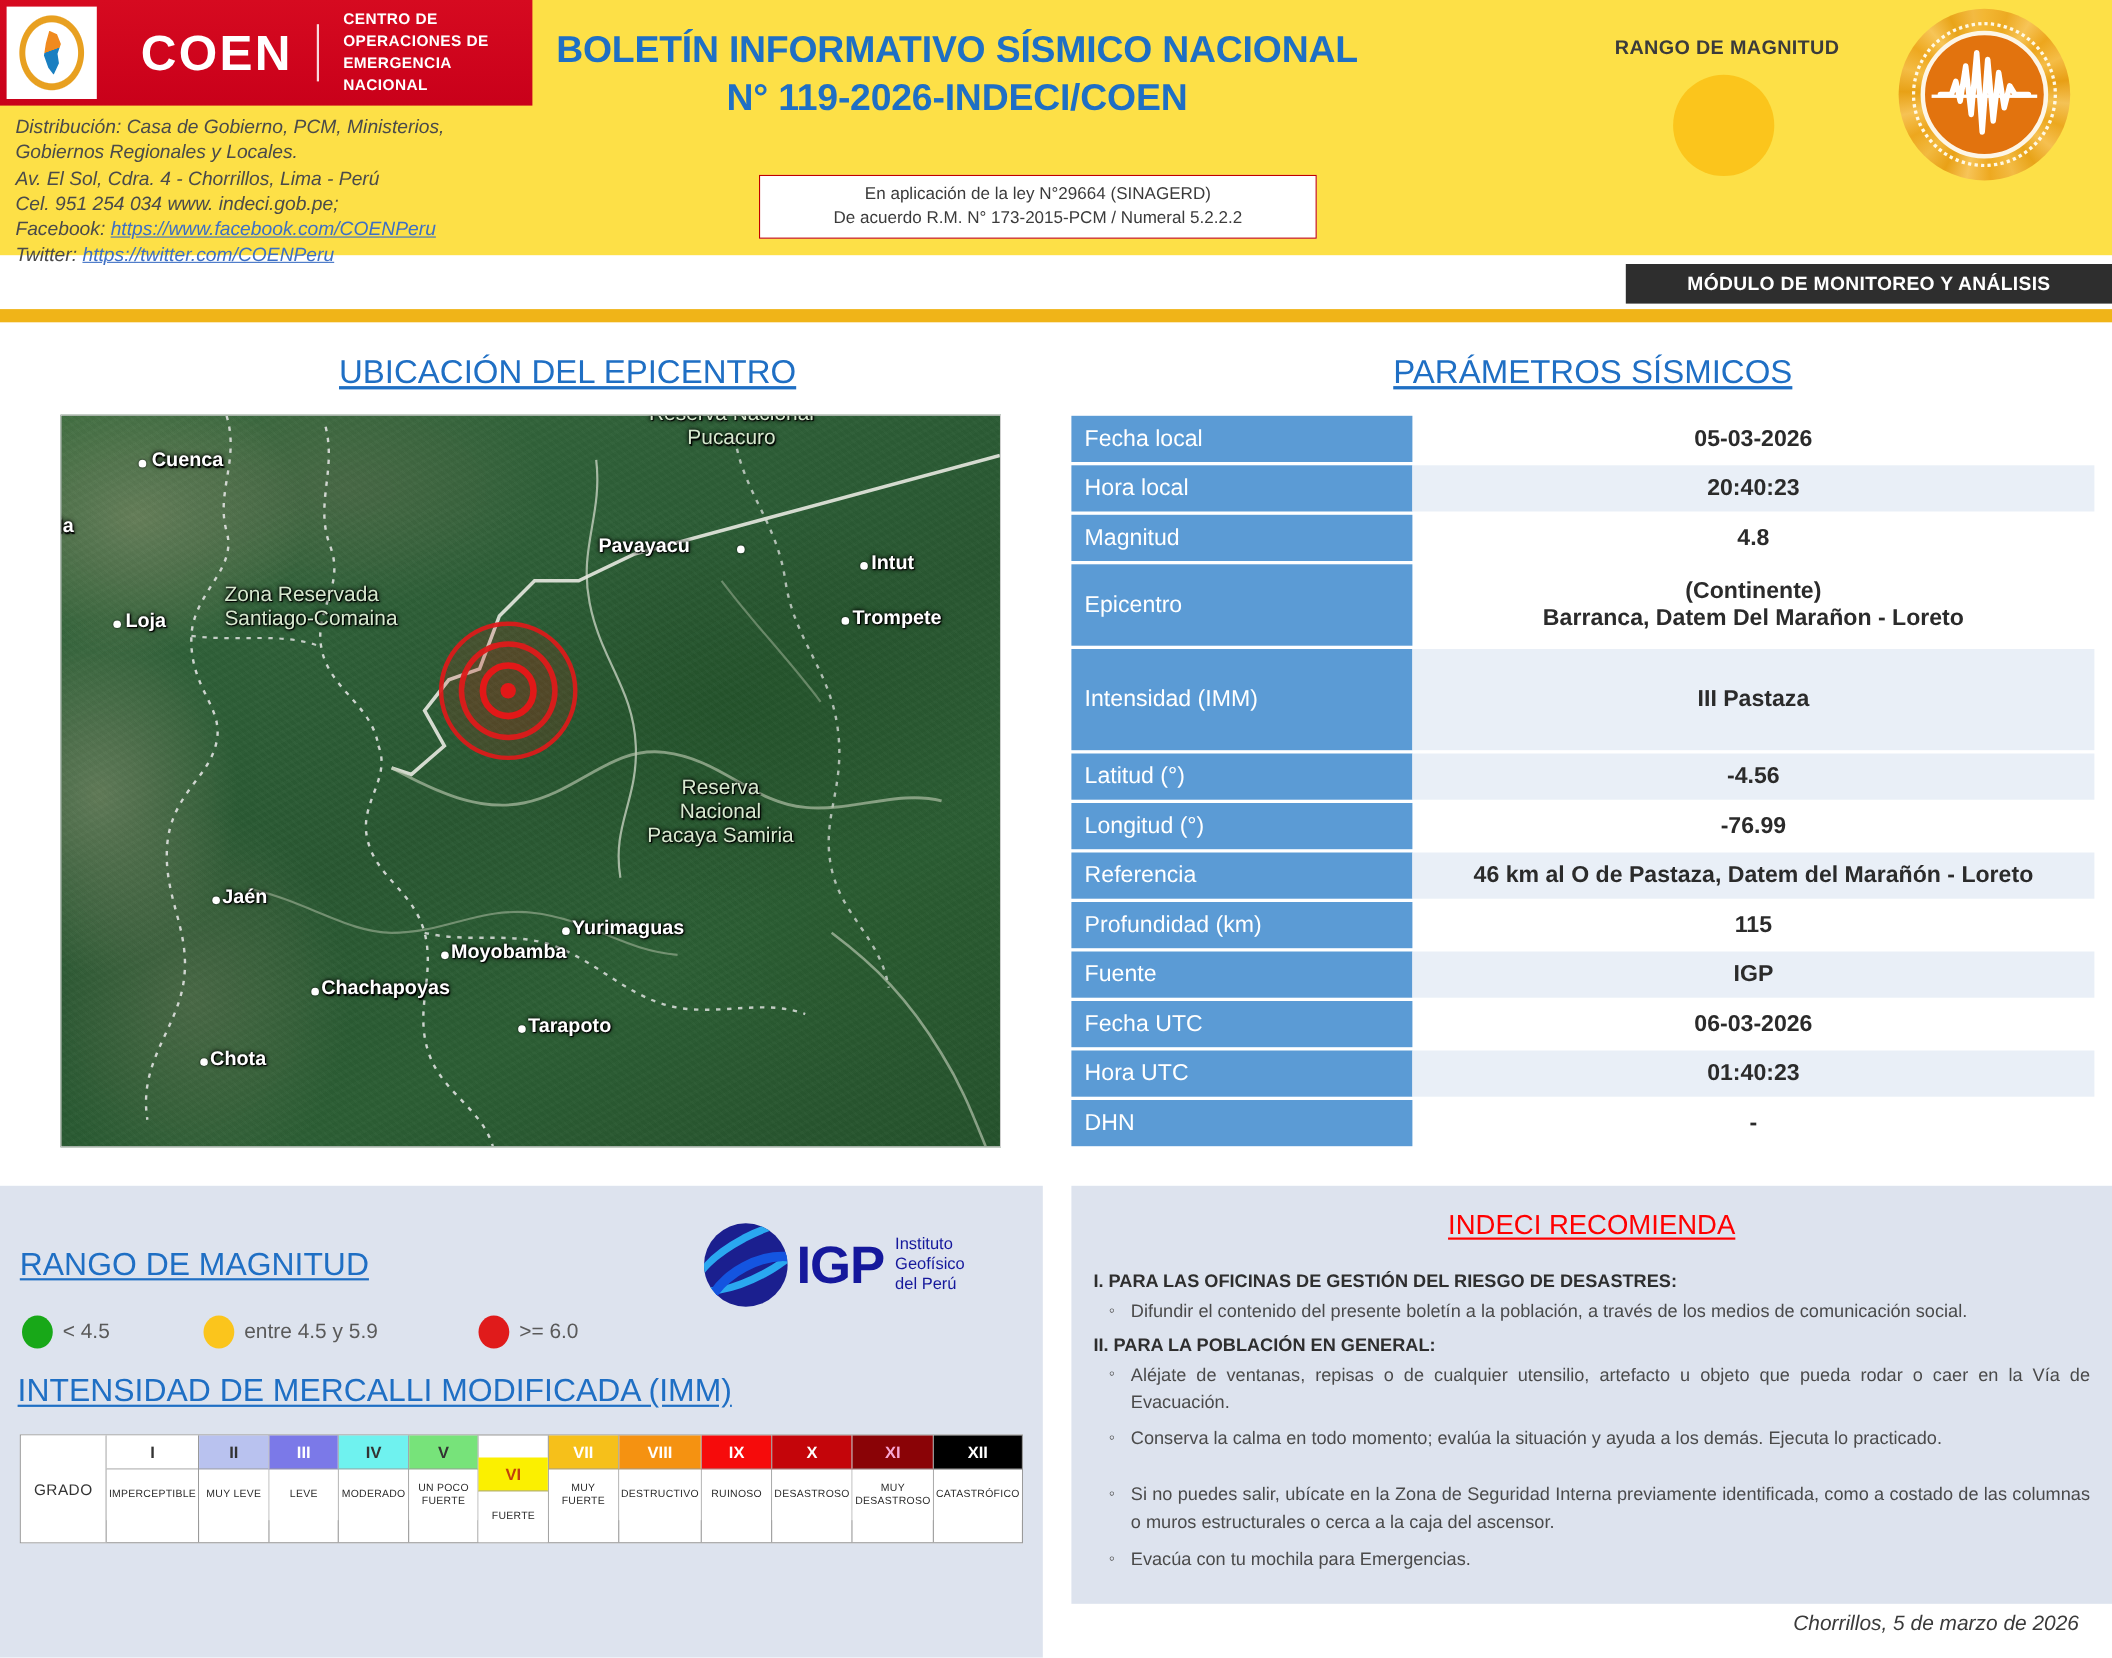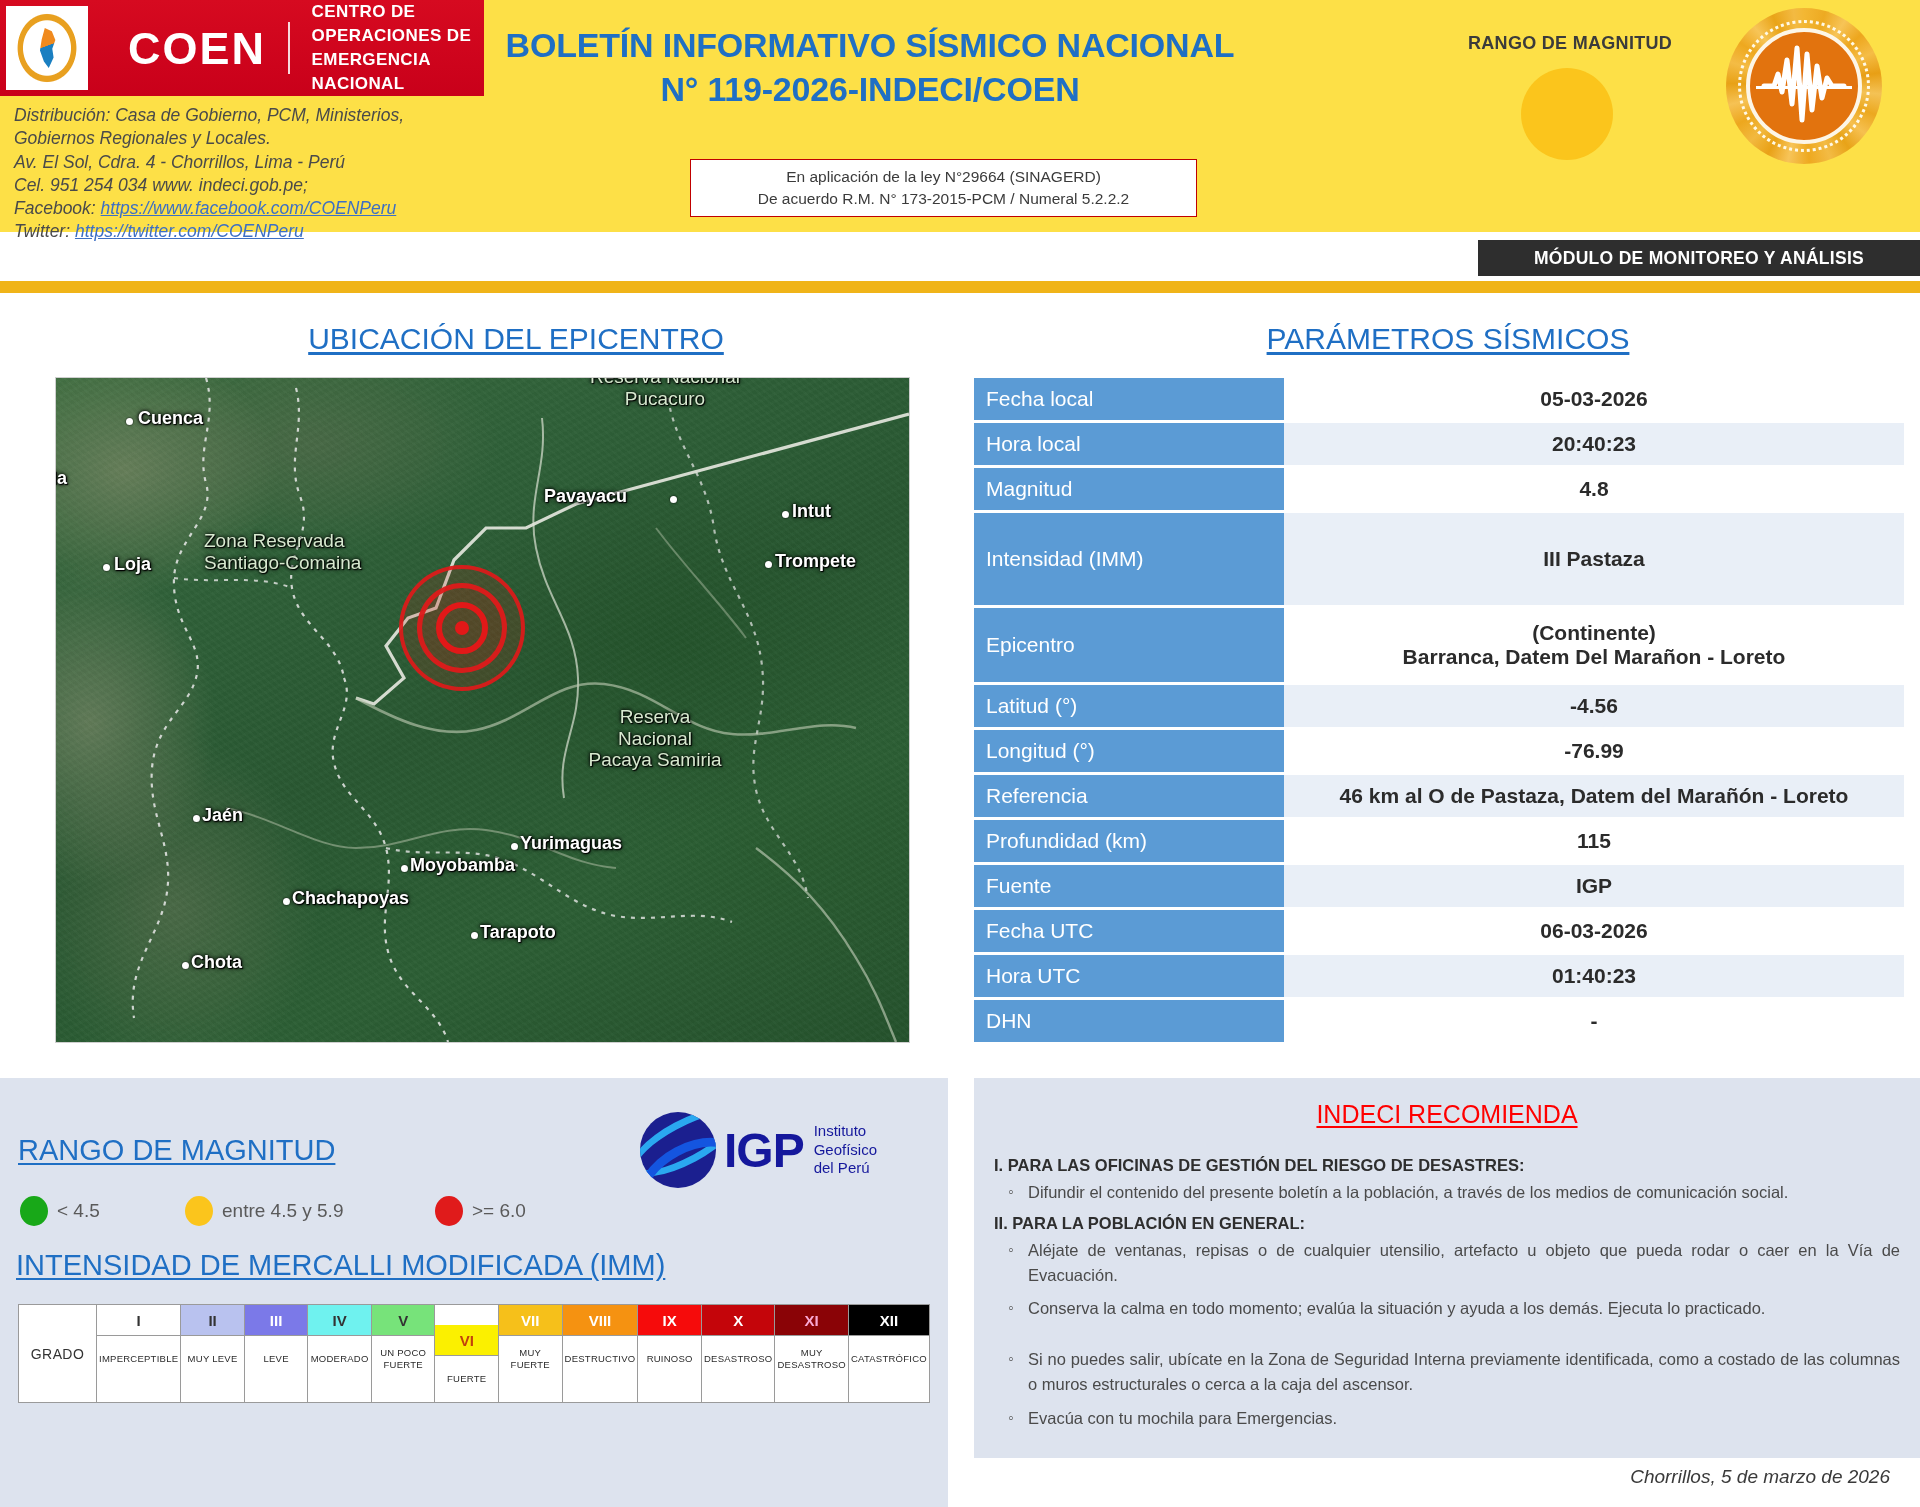--- a/index.html
+++ b/index.html
@@ -34,21 +34,21 @@
     content:"";width:22px;height:40px;
     background:linear-gradient(160deg,#f08a1e 0%,#f08a1e 45%,#1a7fc1 46%,#1a7fc1 100%);
     clip-path:polygon(40% 0%,72% 8%,88% 30%,74% 52%,80% 74%,58% 100%,36% 84%,18% 56%,26% 28%);
   }
   .coen-word{
     color:#fff;font-size:45px;font-weight:bold;letter-spacing:2px;
     margin-left:40px;line-height:1;
   }
   .coen-divider{width:2px;height:52px;background:#fff;opacity:.85;margin:0 22px;}
   .coen-sub{
-    color:#fff;font-size:17px;font-weight:bold;line-height:1.42;letter-spacing:.4px;
+    color:#fff;font-size:14px;font-weight:bold;line-height:1.42;letter-spacing:.4px;
   }
   .distrib{
     position:absolute;left:14px;top:104px;width:470px;
     font-size:17.5px;font-style:italic;line-height:1.33;color:#4a4a4a;
   }
   .distrib a{color:#3d6fc4;text-decoration:underline;font-style:italic;}
 
   .main-title{
     position:absolute;left:500px;top:24px;width:740px;text-align:center;
     color:#1f6fc4;font-size:34px;font-weight:bold;line-height:1.28;
@@ -364,33 +364,33 @@
   <div class="prow alt">
     <div class="pk">Hora local</div>
     <div class="pv">20:40:23</div>
   </div>
 
   <div class="prow">
     <div class="pk">Magnitud</div>
     <div class="pv">4.8</div>
   </div>
 
-  <div class="prow alt tall">
-    <div class="pk">Intensidad (IMM)</div>
-    <div class="pv">III Pastaza</div>
-  </div>
-
   <div class="prow mid">
     <div class="pk">Epicentro</div>
     <div class="pv">
       <div>
         <span class="l2">(Continente)</span>
         <span class="l2">Barranca, Datem Del Marañon - Loreto</span>
       </div>
     </div>
+  </div>
+
+  <div class="prow alt tall">
+    <div class="pk">Intensidad (IMM)</div>
+    <div class="pv">III Pastaza</div>
   </div>
 
   <div class="prow alt">
     <div class="pk">Latitud (°)</div>
     <div class="pv">-4.56</div>
   </div>
 
   <div class="prow">
     <div class="pk">Longitud (°)</div>
     <div class="pv">-76.99</div>

